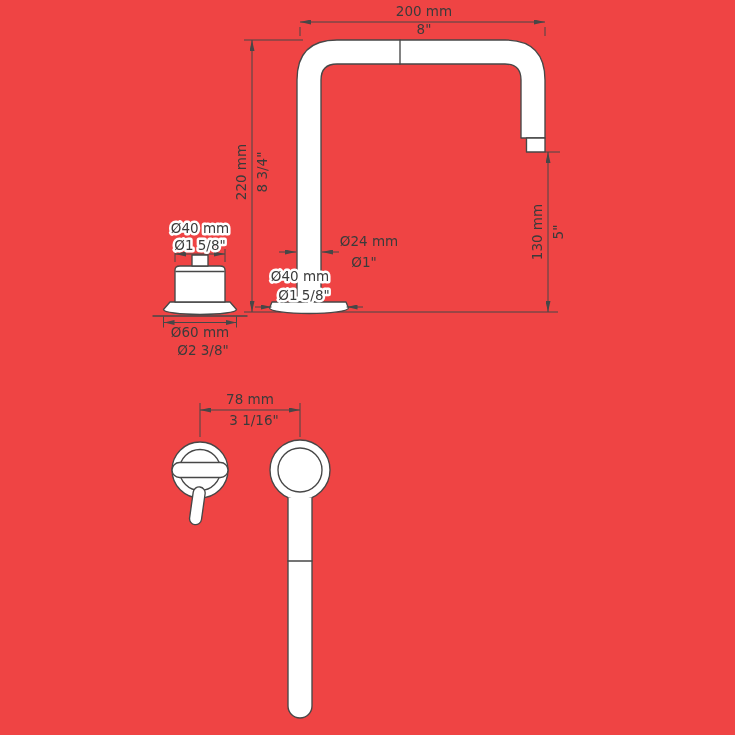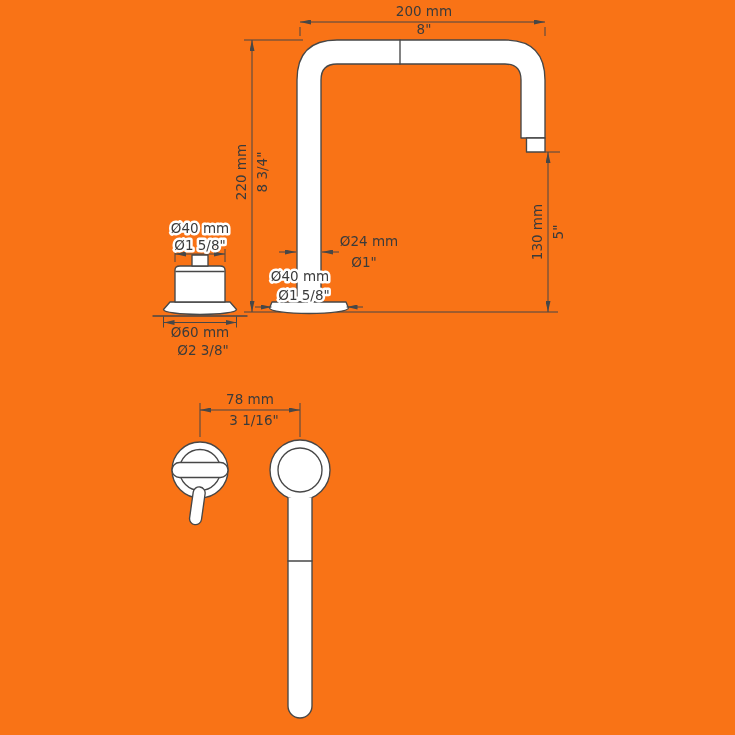--- a/index.html
+++ b/index.html
@@ -1,17 +1,17 @@
 <!DOCTYPE html>
 <html><head>
 <meta charset="utf-8">
 <style>
   html,body{margin:0;padding:0;background:#ffffff;}
   .canvas{
-    width:735px;height:735px;background:#f97316;position:relative;
+    width:735px;height:735px;background:#ef4444;position:relative;
     font-family:"DejaVu Sans","Liberation Sans",sans-serif;
   }
   svg{display:block;}
   .objf{stroke:#474747;stroke-width:1.35;fill:#ffffff;stroke-linejoin:round;}
   .obj{stroke:#474747;stroke-width:1.35;fill:none;stroke-linejoin:round;stroke-linecap:round;}
   .dim{stroke:#474747;stroke-width:1;fill:none;}
   text{fill:#3b3b3b;font-size:13.5px;}
   .mid{text-anchor:middle;}
   .halo{paint-order:stroke;stroke:#ffffff;stroke-width:5px;stroke-linejoin:round;}
 </style>

